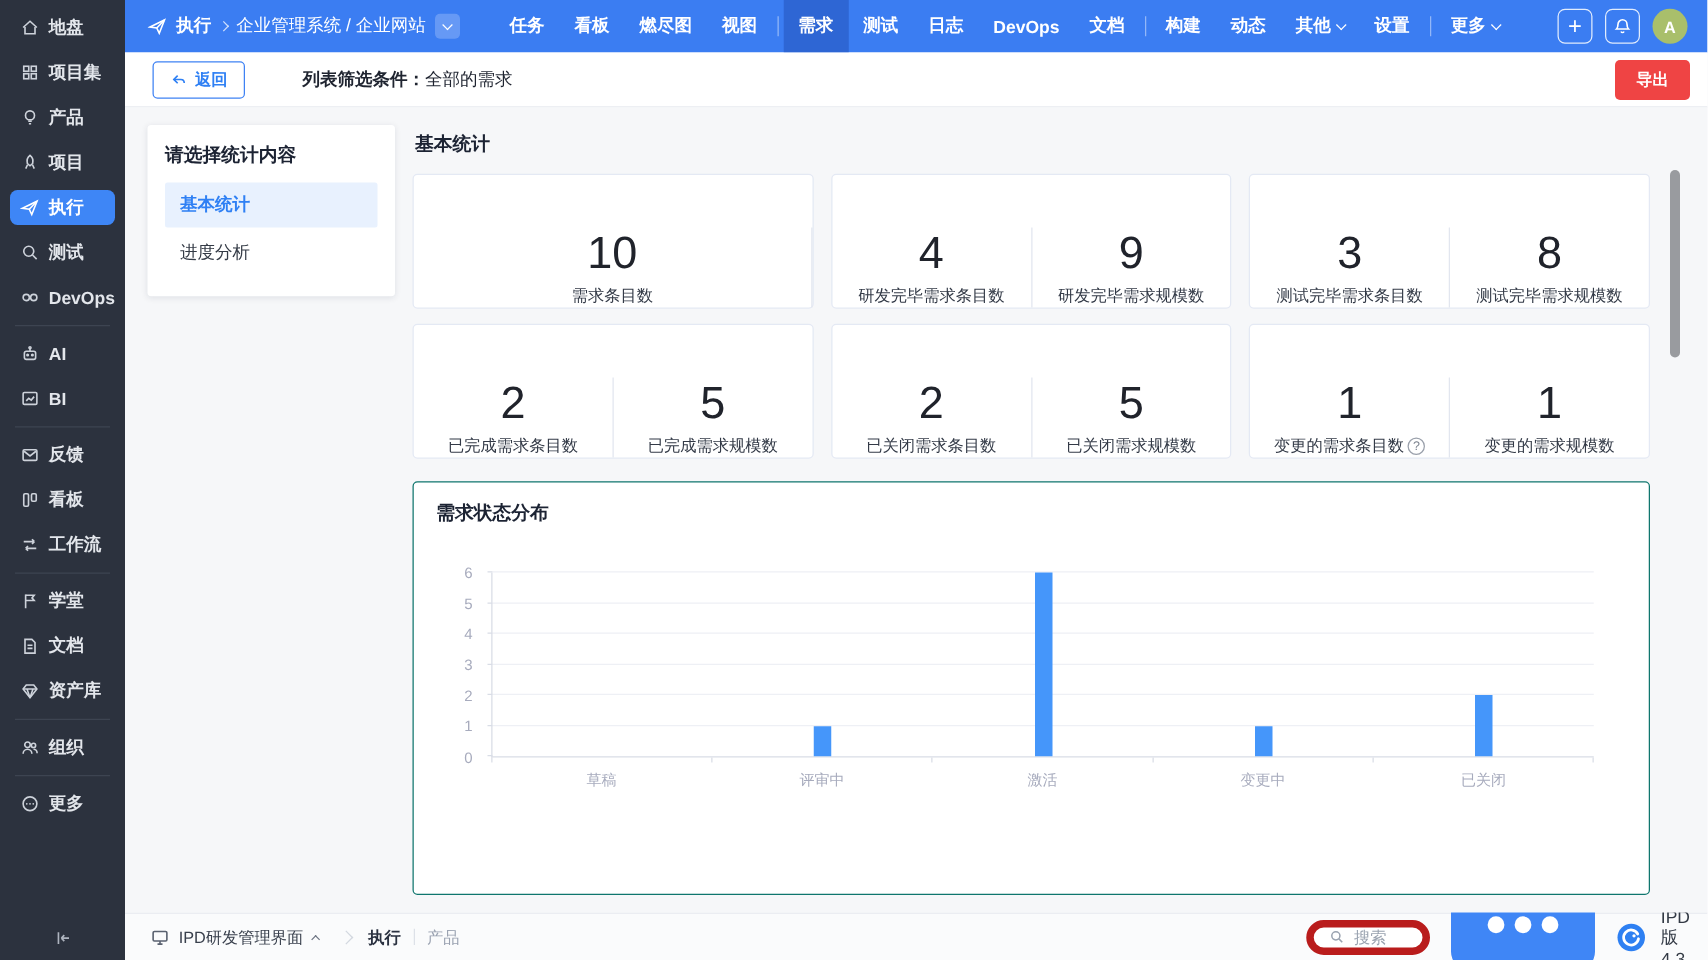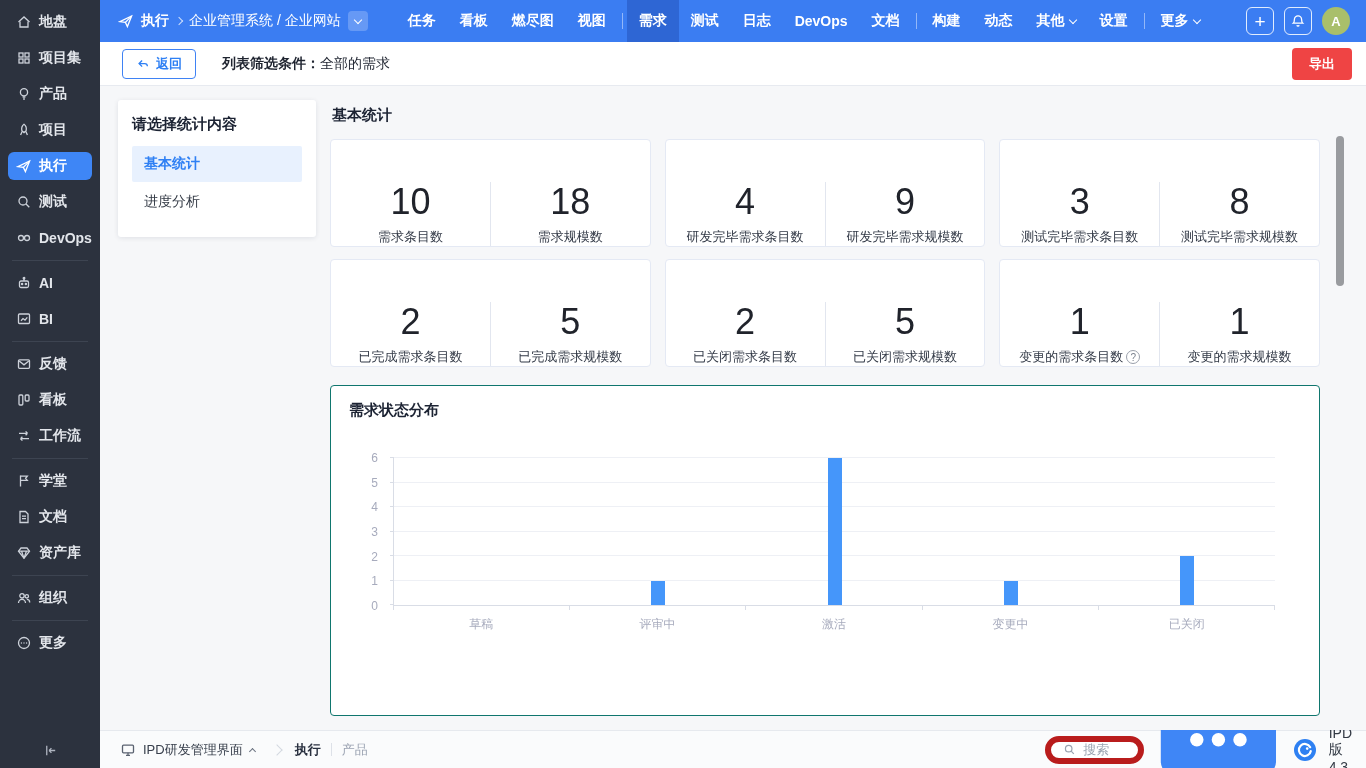--- a/index.html
+++ b/index.html
@@ -37,21 +37,21 @@
   .nav-right { margin-left:auto; display:flex; align-items:center; gap:10px; padding-right:16px; }
   .nav-btn { width:28px; height:28px; border:1px solid rgba(255,255,255,.85); border-radius:6px; display:flex; align-items:center; justify-content:center; cursor:pointer; color:#fff; font-size:19px; line-height:1; }
   .nav-btn svg { width:16px; height:16px; }
   .avatar { width:28px; height:28px; border-radius:50%; background:#a9bf6b; color:#fff; display:flex; align-items:center; justify-content:center; font-size:13px; font-weight:700; cursor:pointer; }
 
   
   .toolbar { height:44px; background:#fff; border-bottom:1px solid #e7eaf0; display:flex; align-items:center; padding:0 14px 0 22px; flex-shrink:0; }
   .btn-back { display:flex; align-items:center; gap:6px; border:1px solid #3f82f4; color:#2f80f4; border-radius:4px; padding:5px 13px; font-size:13px; font-weight:700; cursor:pointer; background:#fff; }
   .btn-back svg { width:14px; height:14px; }
   .filter { margin-left:26px; font-size:14px; color:#1f2430; }
-  .filter b { font-weight:700; }
+  .filter b { font-weight:700;margin-left:20px; }
   .btn-export { margin-left:auto; background:#ef4444; color:#fff; border:none; border-radius:4px; padding:7px 17px; font-size:13px; font-weight:700; cursor:pointer; }
 
   
   .content { flex:1; background:#f6f7f9; display:flex; padding:14px 46px 0 18px; position:relative; min-height:0; }
   .panel { width:198px; background:#fff; border-radius:3px; box-shadow:0 1px 5px rgba(20,30,60,.10); padding:15px 14px; align-self:flex-start; flex-shrink:0; }
   .panel-title { font-size:15px; font-weight:700; color:#1c2333; margin-bottom:12px; }
   .panel-item { height:36px; display:flex; align-items:center; padding-left:12px; font-size:14px; color:#333a45; cursor:pointer; border-radius:2px; margin-bottom:2px; }
   .panel-item.active { background:#e8f1fe; color:#2f80f4; font-weight:700; }
 
   .main { flex:1; margin-left:14px; min-width:0; }
@@ -350,24 +350,20 @@
       <div class="main">
         <div class="section-title">基本统计</div>
 
         <div class="cards">
           <div class="stat-card">
             <div class="stat-cell">
                 <span class="num">10</span>
                 <span class="lbl">需求条目数</span>
               </div>
             <div class="stat-sep"></div>
-            <div class="stat-cell">
-                <span class="num">18</span>
-                <span class="lbl">需求规模数</span>
-              </div>
           </div>
           <div class="stat-card">
             <div class="stat-cell">
                 <span class="num">4</span>
                 <span class="lbl">研发完毕需求条目数</span>
               </div>
             <div class="stat-sep"></div>
             <div class="stat-cell">
                 <span class="num">9</span>
                 <span class="lbl">研发完毕需求规模数</span>

